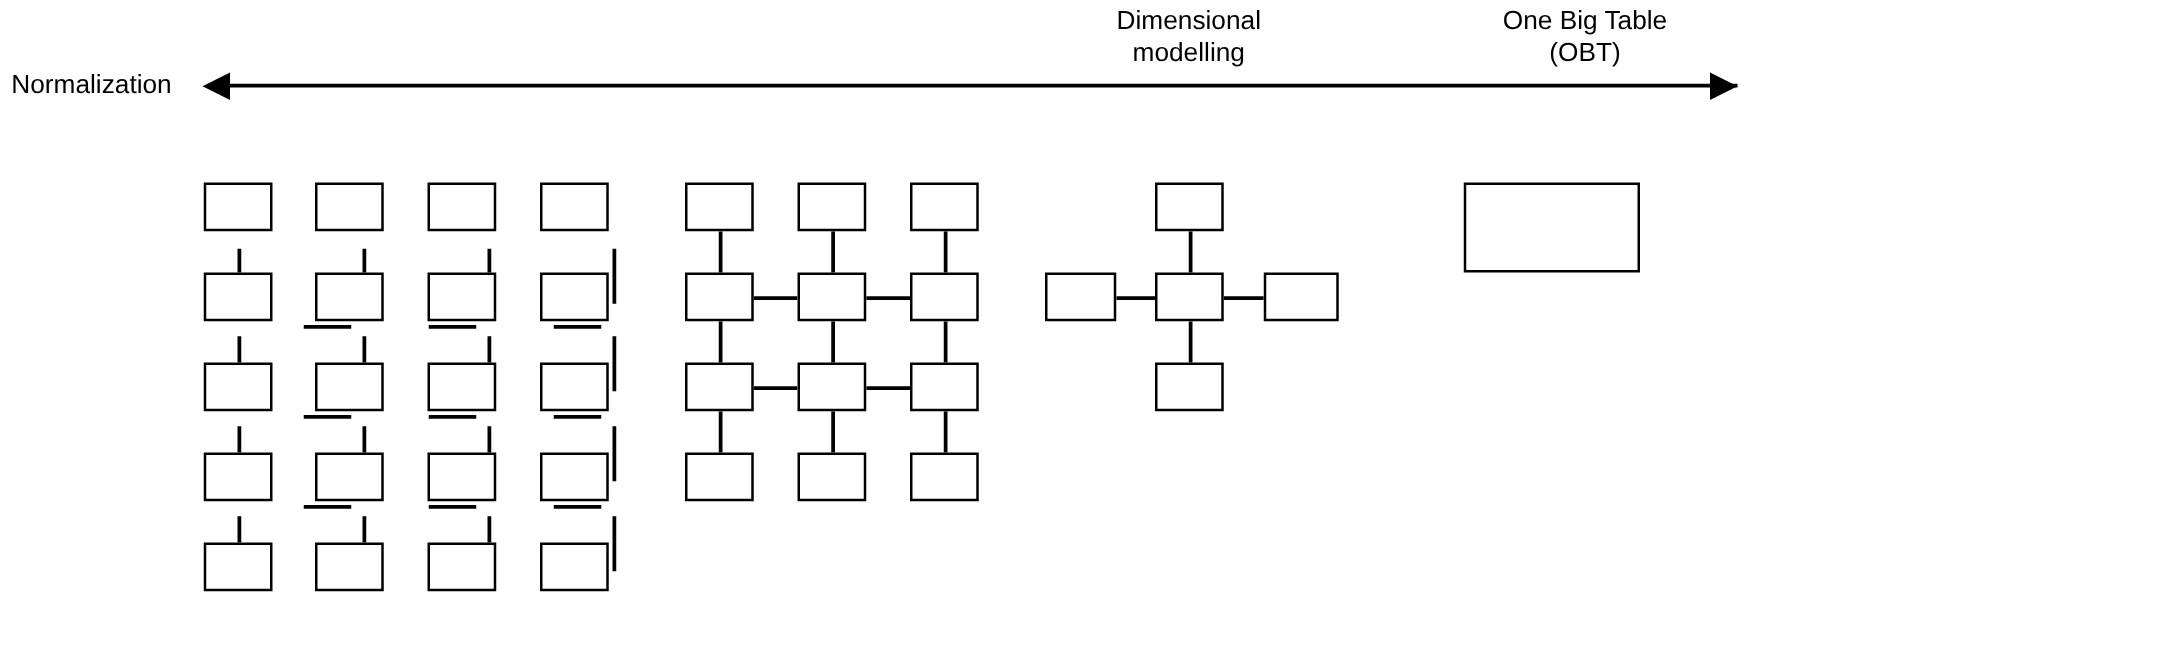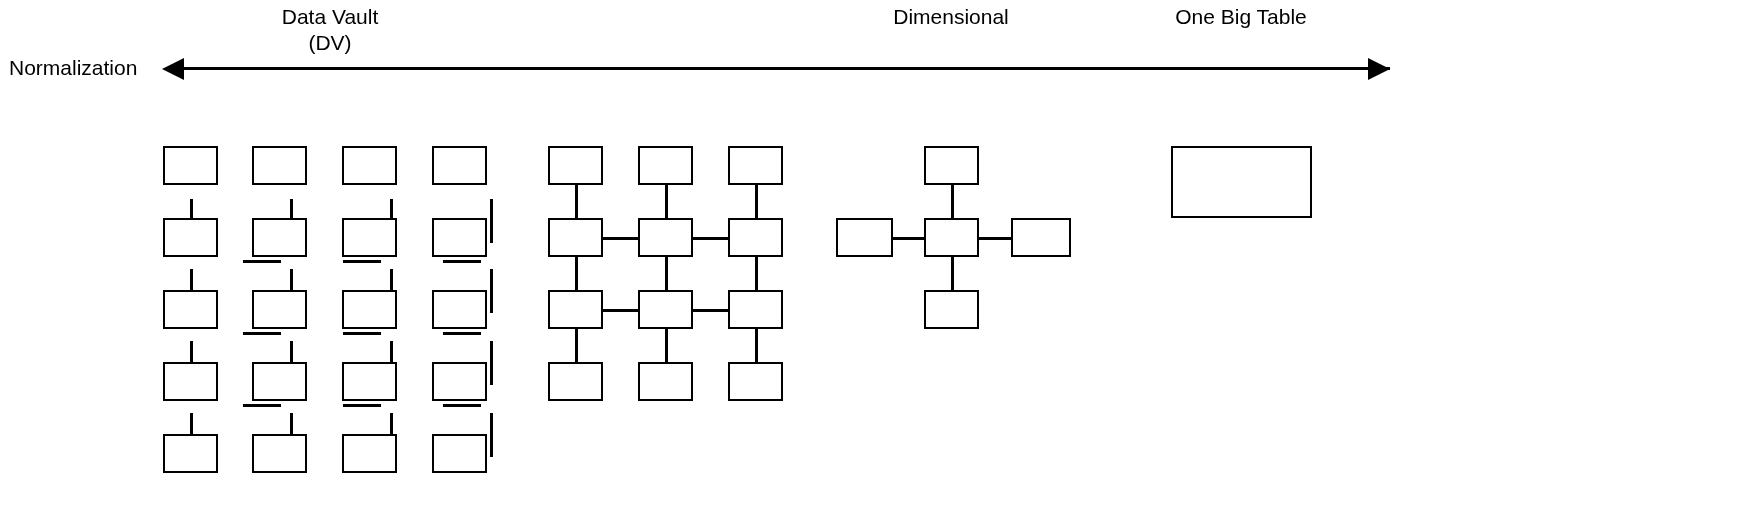--- a/index.html
+++ b/index.html
@@ -85,32 +85,30 @@
 
 <div id="stage">
 
   <div class="axis-end-label" id="norm-label">Normalization</div>
 
 
   <div class="axis-line"></div>
   <div class="arrow-head left"></div>
   <div class="arrow-head right"></div>
 
-  <div class="col-label" style="left:200px;">
-    <span>Data Vault</span>
-    <span class="l2">(DV)</span>
-  </div>
 
 
   <div class="col-label" style="left:821px;text-align:center;">
     <span>Dimensional</span>
-  </div>
-
-  <div class="col-label" style="left:1111px;">
+    <span class="l2">modelling</span>
+  </div>
+
+  <div class="col-label" style="left:1138px;">
     <span>One Big Table</span>
+    <span class="l2">(OBT)</span>
   </div>
 
   <div class="model" id="dv-model" style="left:0px; top:0px;">
 
     <div class="link v" style="left:190px; top:199px; height:44px;"></div>
     <div class="link v" style="left:290px; top:199px; height:44px;"></div>
     <div class="link v" style="left:390px; top:199px; height:44px;"></div>
     <div class="link v" style="left:490px; top:199px; height:44px;"></div>
 
     <div class="link v" style="left:190px; top:269px; height:44px;"></div>

